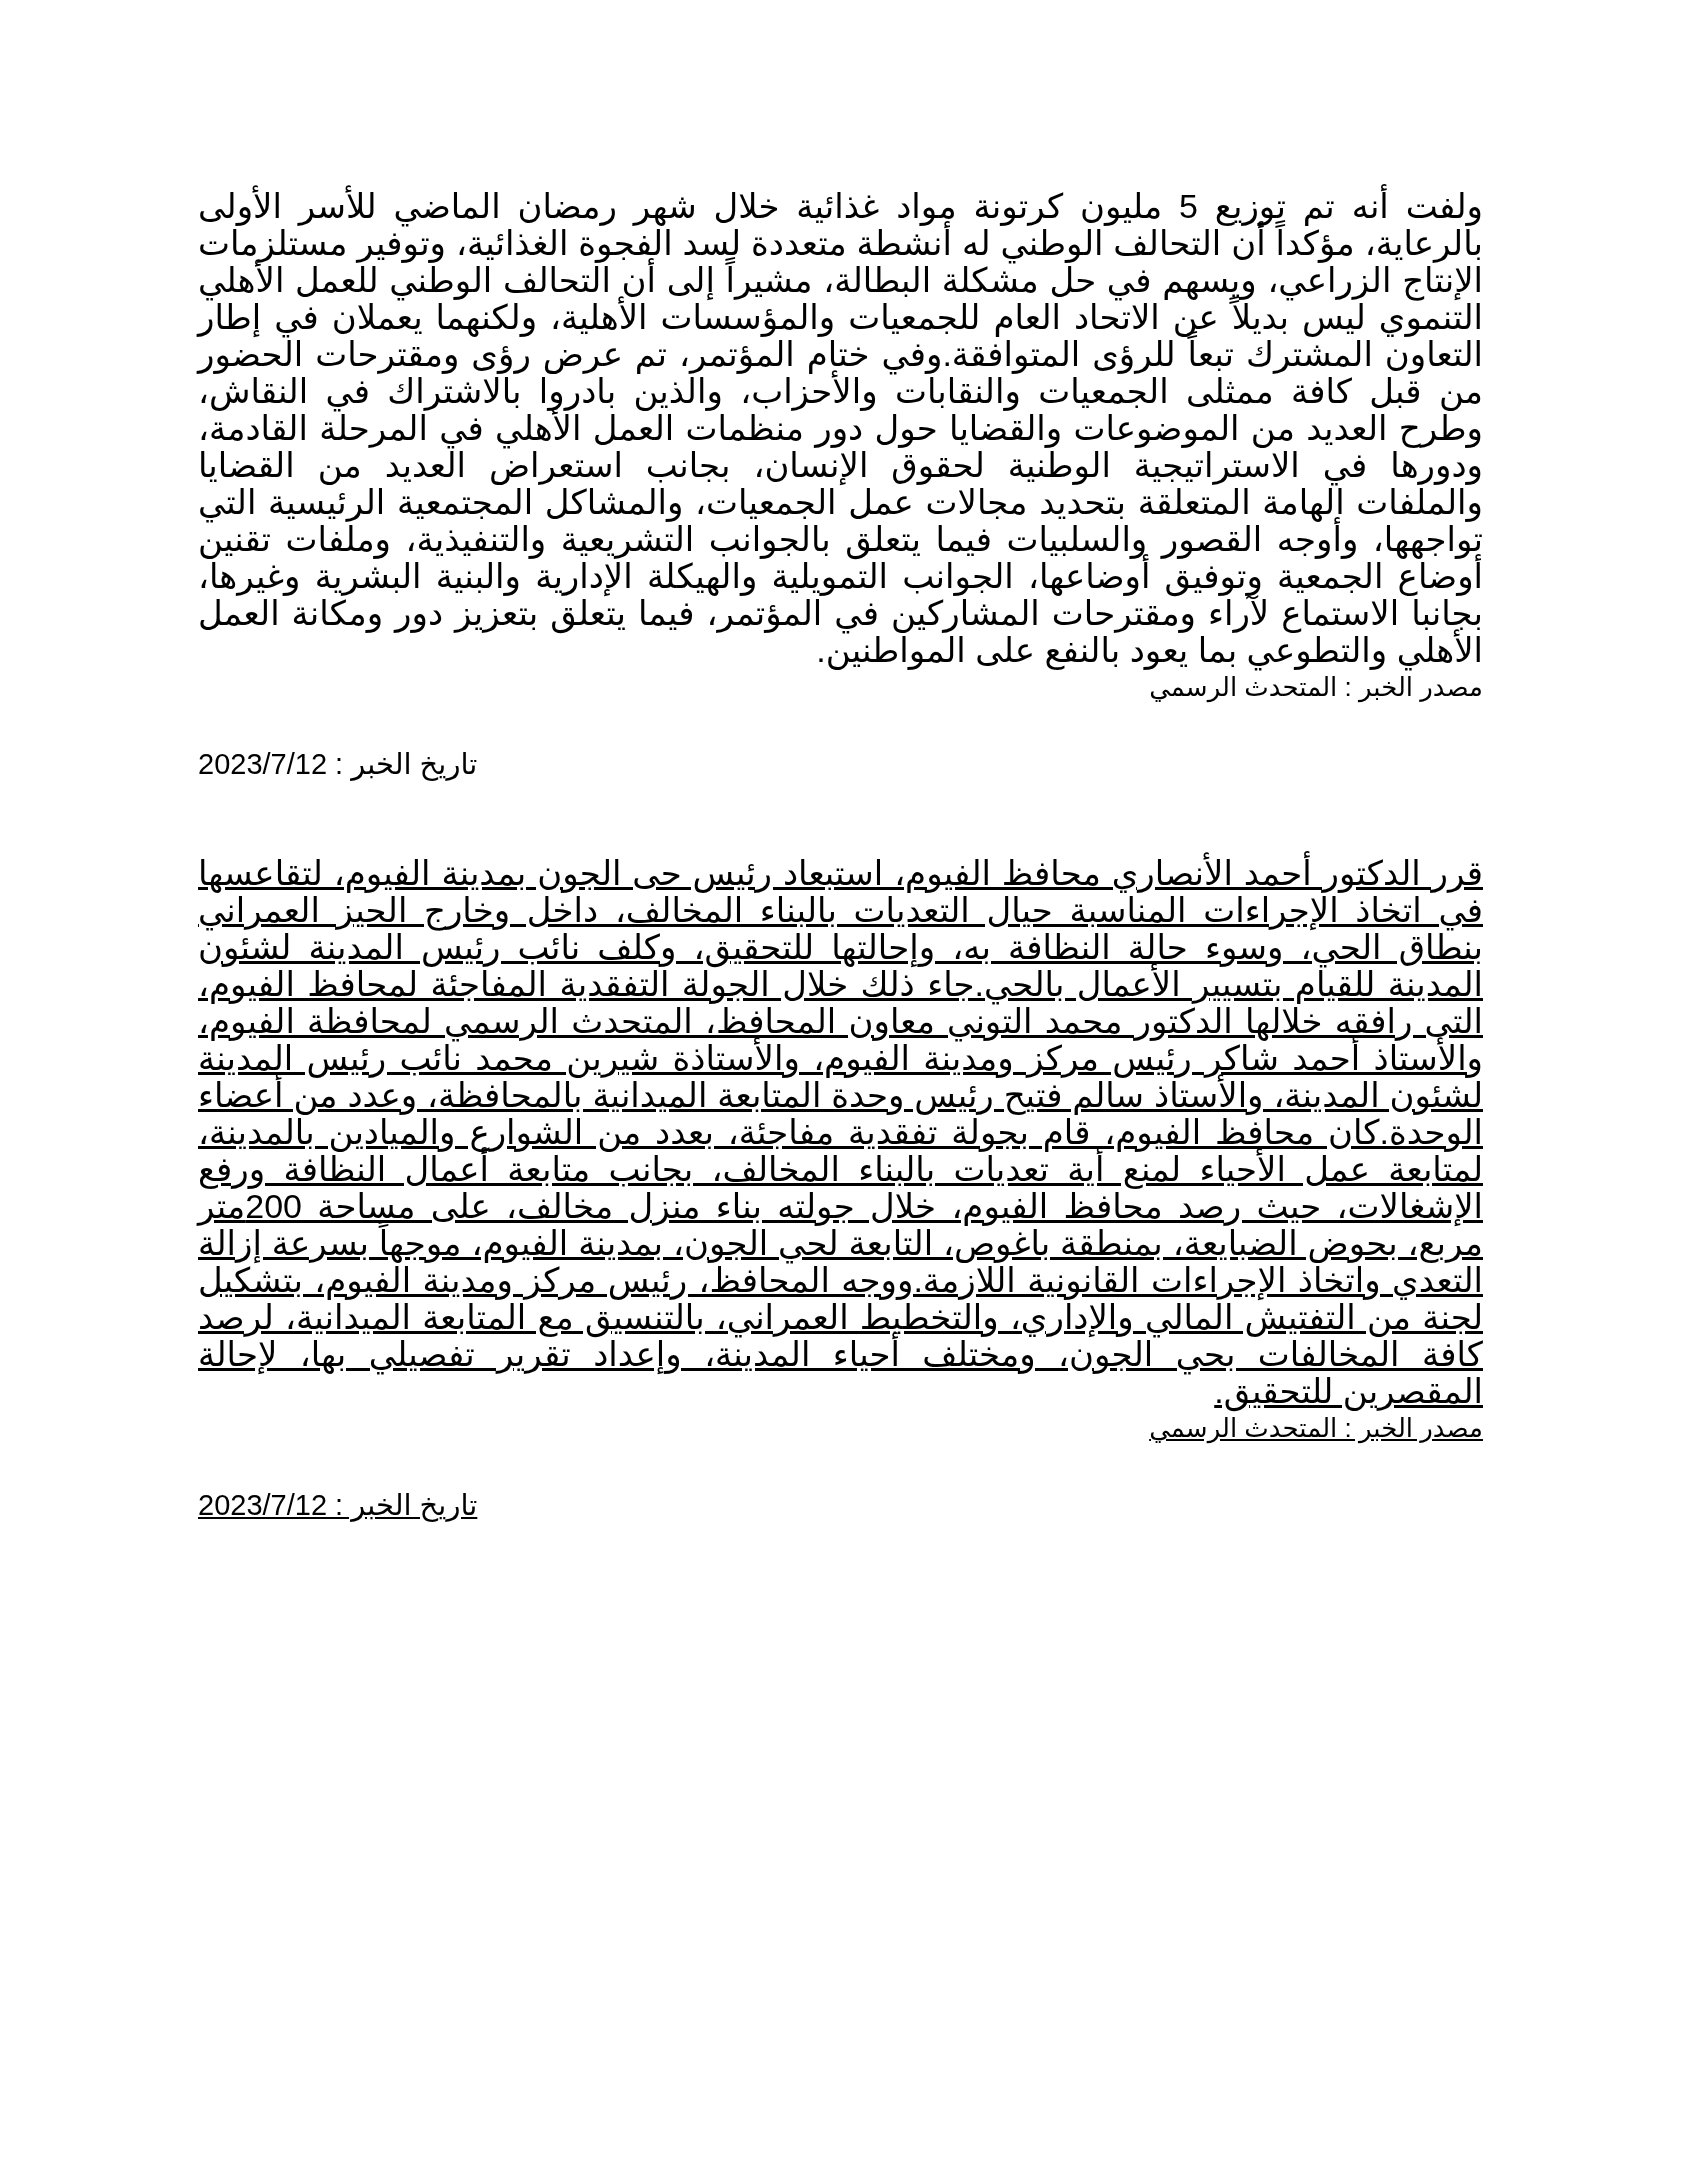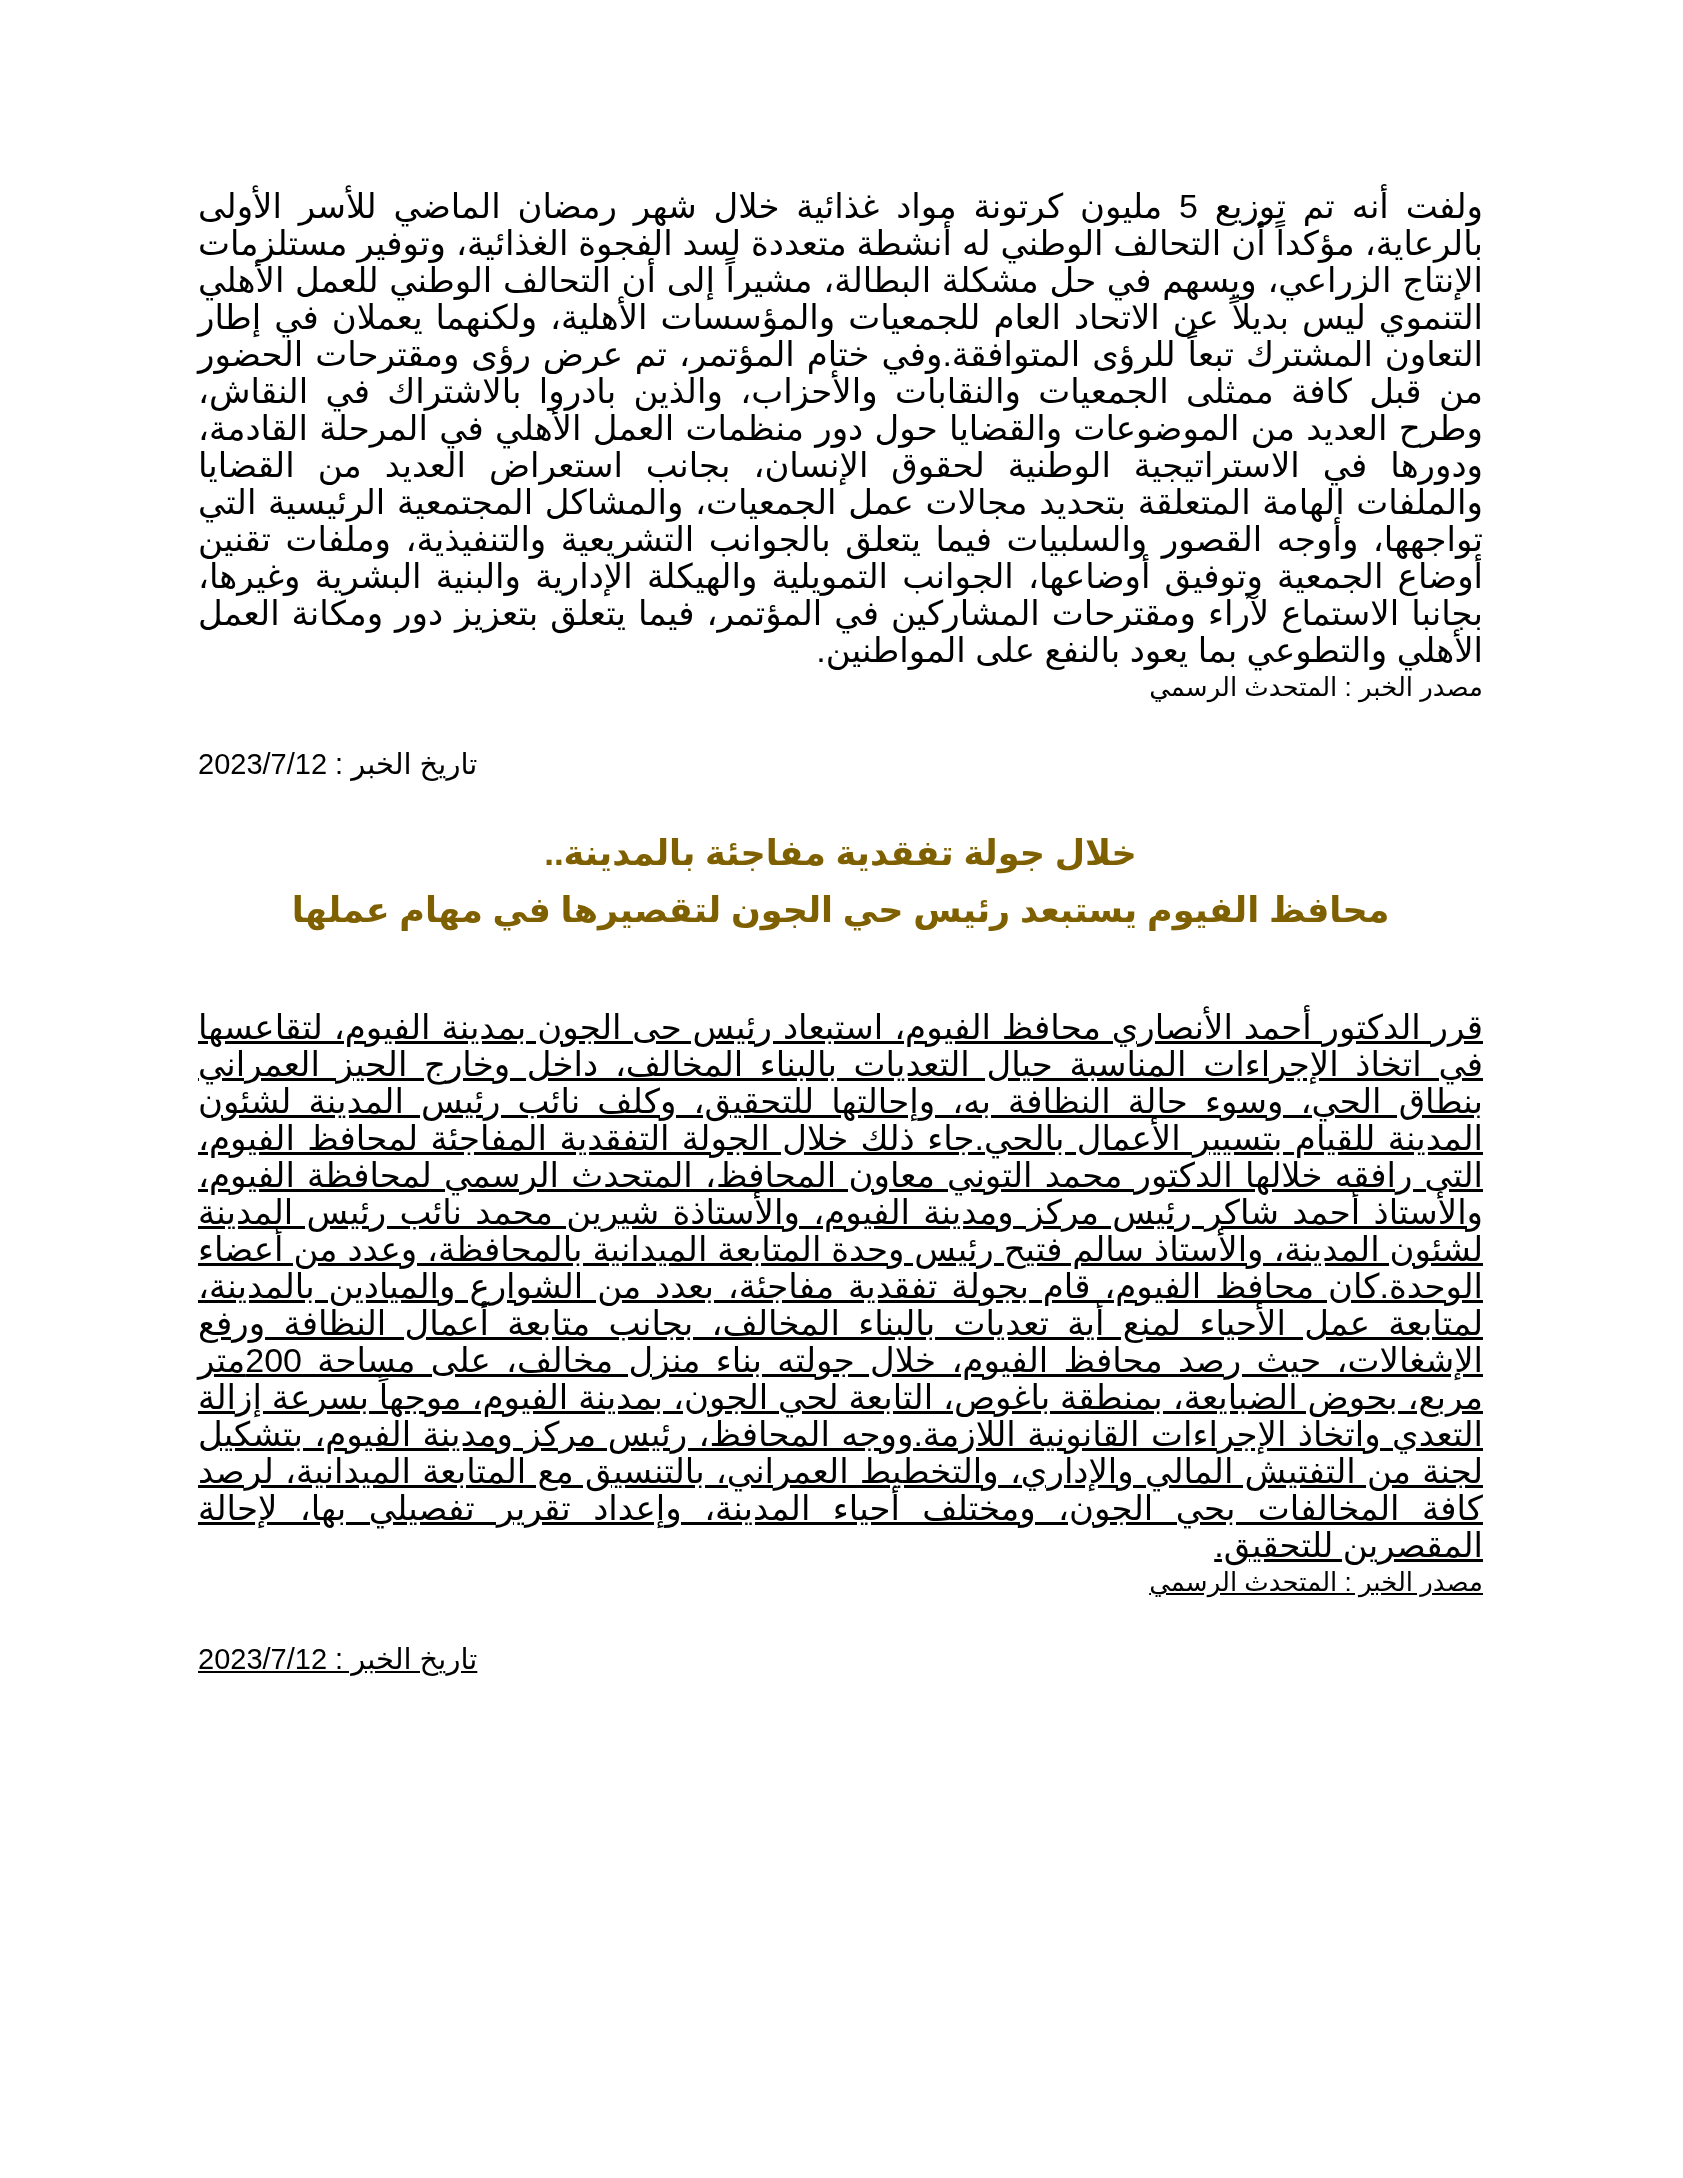--- a/index.html
+++ b/index.html
@@ -60,22 +60,20 @@
 
 <div class="page">
 
   <section class="article1">
     <p class="para">ولفت أنه تم توزيع 5 مليون كرتونة مواد غذائية خلال شهر رمضان الماضي للأسر الأولى بالرعاية، مؤكداً أن التحالف الوطني له أنشطة متعددة لسد الفجوة الغذائية، وتوفير مستلزمات الإنتاج الزراعي، ويسهم في حل مشكلة البطالة، مشيراً إلى أن التحالف الوطني للعمل الأهلي التنموي ليس بديلاً عن الاتحاد العام للجمعيات والمؤسسات الأهلية، ولكنهما يعملان في إطار التعاون المشترك تبعاً للرؤى المتوافقة.وفي ختام المؤتمر، تم عرض رؤى ومقترحات الحضور من قبل كافة ممثلى الجمعيات والنقابات والأحزاب، والذين بادروا بالاشتراك في النقاش، وطرح العديد من الموضوعات والقضايا حول دور منظمات العمل الأهلي في المرحلة القادمة، ودورها في الاستراتيجية الوطنية لحقوق الإنسان، بجانب استعراض العديد من القضايا والملفات الهامة المتعلقة بتحديد مجالات عمل الجمعيات، والمشاكل المجتمعية الرئيسية التي تواجهها، وأوجه القصور والسلبيات فيما يتعلق بالجوانب التشريعية والتنفيذية، وملفات تقنين أوضاع الجمعية وتوفيق أوضاعها، الجوانب التمويلية والهيكلة الإدارية والبنية البشرية وغيرها، بجانبا الاستماع لآراء ومقترحات المشاركين في المؤتمر، فيما يتعلق بتعزيز دور ومكانة العمل الأهلي والتطوعي بما يعود بالنفع على المواطنين.</p>
     <p class="meta">مصدر الخبر : المتحدث الرسمي</p>
     <p class="date">تاريخ الخبر : 2023/7/12</p>
   </section>
 
   <h1 class="headline" style="color: rgb(127, 96, 0);">
-    <span class="hl-line">خلال جولة تفقدية مفاجئة بالمدينة..</span>
-    <span class="hl-line">محافظ الفيوم يستبعد رئيس حي الجون لتقصيرها في مهام عملها</span>
   </h1>
 
   <section class="article2">
     <p class="para">قرر الدكتور أحمد الأنصاري محافظ الفيوم، استبعاد رئيس حى الجون بمدينة الفيوم، لتقاعسها في اتخاذ الإجراءات المناسبة حيال التعديات بالبناء المخالف، داخل وخارج الحيز العمراني بنطاق الحي، وسوء حالة النظافة به، وإحالتها للتحقيق، وكلف نائب رئيس المدينة لشئون المدينة للقيام بتسيير الأعمال بالحي.جاء ذلك خلال الجولة التفقدية المفاجئة لمحافظ الفيوم، التى رافقه خلالها الدكتور محمد التوني معاون المحافظ، المتحدث الرسمي لمحافظة الفيوم، والأستاذ أحمد شاكر رئيس مركز ومدينة الفيوم، والأستاذة شيرين محمد نائب رئيس المدينة لشئون المدينة، والأستاذ سالم فتيح رئيس وحدة المتابعة الميدانية بالمحافظة، وعدد من أعضاء الوحدة.كان محافظ الفيوم، قام بجولة تفقدية مفاجئة، بعدد من الشوارع والميادين بالمدينة، لمتابعة عمل الأحياء لمنع أية تعديات بالبناء المخالف، بجانب متابعة أعمال النظافة ورفع الإشغالات، حيث رصد محافظ الفيوم، خلال جولته بناء منزل مخالف، على مساحة 200متر مربع، بحوض الضبايعة، بمنطقة باغوص، التابعة لحي الجون، بمدينة الفيوم، موجهاً بسرعة إزالة التعدي واتخاذ الإجراءات القانونية اللازمة.ووجه المحافظ، رئيس مركز ومدينة الفيوم، بتشكيل لجنة من التفتيش المالي والإداري، والتخطيط العمراني، بالتنسيق مع المتابعة الميدانية، لرصد كافة المخالفات بحي الجون، ومختلف أحياء المدينة، وإعداد تقرير تفصيلي بها، لإحالة المقصرين للتحقيق.</p>
     <p class="meta">مصدر الخبر : المتحدث الرسمي</p>
     <p class="date">تاريخ الخبر : 2023/7/12</p>
   </section>
 
 </div>
 

